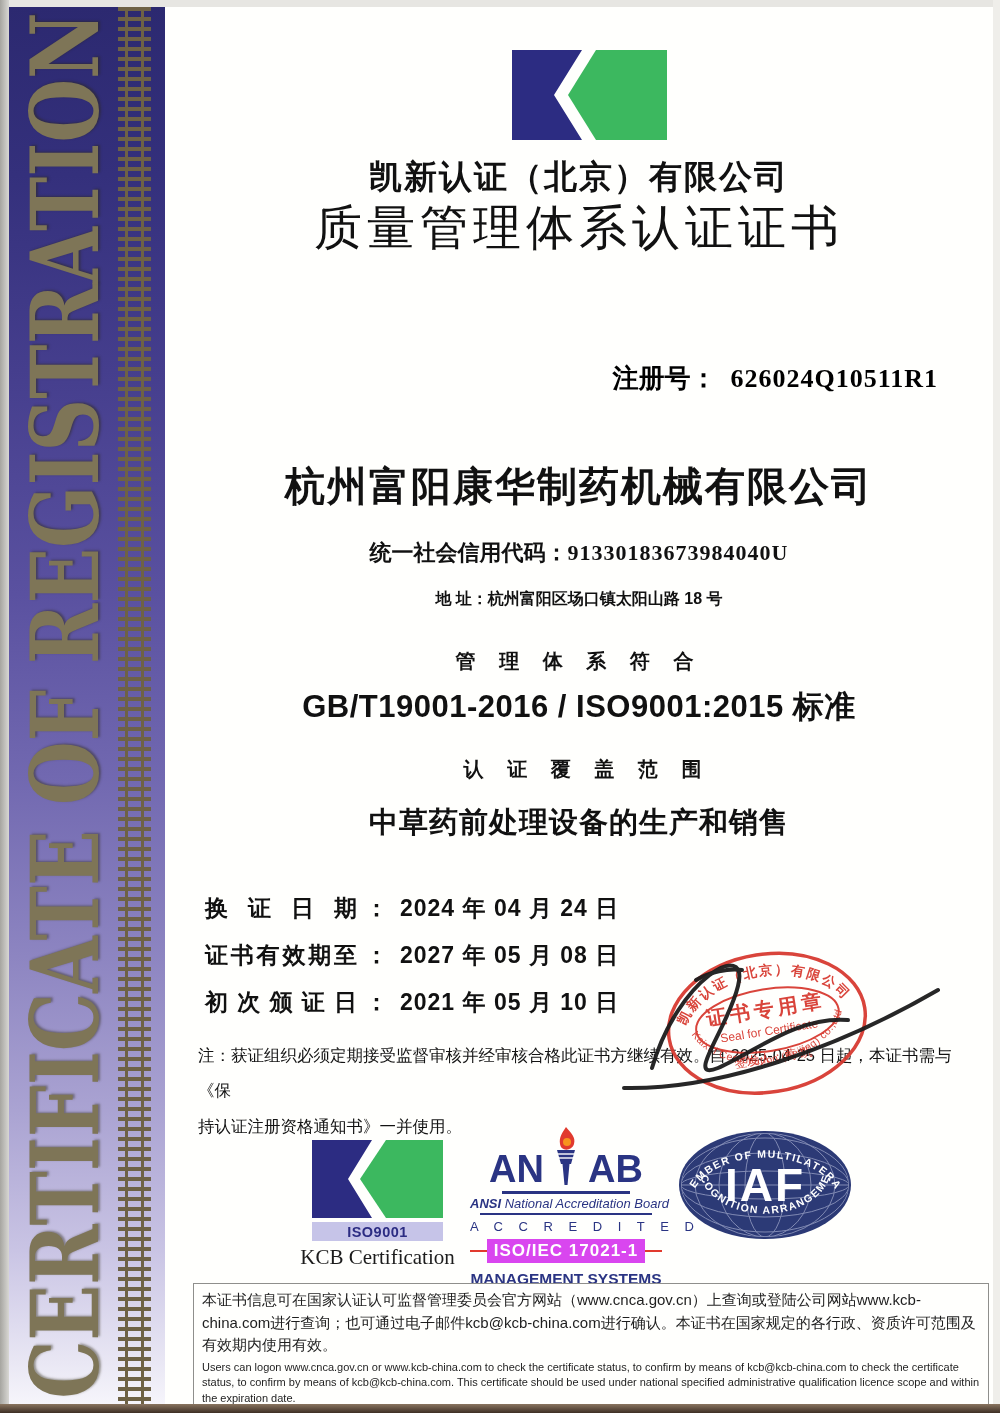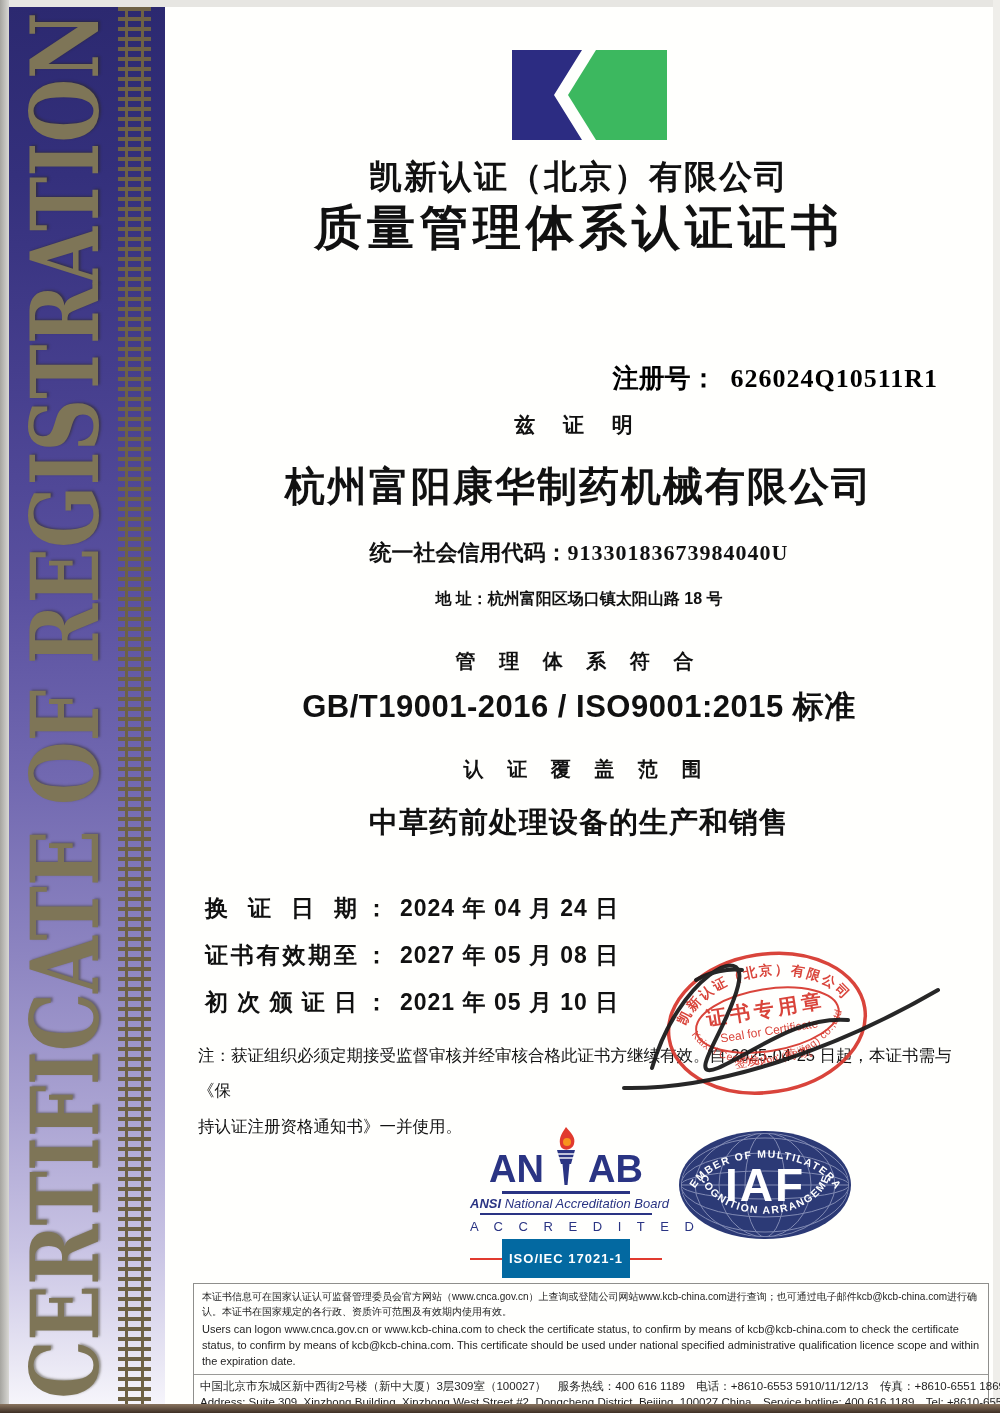--- a/index.html
+++ b/index.html
@@ -27,21 +27,21 @@
     transform-origin:0 0;transform:rotate(-90deg) translateX(-1397px);
     display:flex;align-items:center;justify-content:center;overflow:visible;}
   .side-txt{font-family:"DejaVu Serif","Liberation Serif",serif;font-weight:bold;
     font-size:73px;letter-spacing:0;white-space:nowrap;color:#7e7557;
     transform:scaleY(1.28);text-shadow:1px 1px 2px rgba(45,40,20,.45);}
 
   
   .center-block{position:absolute;left:156px;width:828px;text-align:center;color:#111;}
   .kcb-top-logo{position:absolute;left:503px;top:43px;}
   .org-line{top:148px;font-size:33px;font-weight:bold;letter-spacing:2px;}
-  .cert-title{top:189px;font-size:48px;font-weight:bold;letter-spacing:5px;}
+  .cert-title{top:189px;font-size:48px;font-weight:normal;letter-spacing:5px;}
 
   .reg-line{position:absolute;top:354px;right:55px;font-size:26px;font-weight:bold;}
   .reg-num{font-family:"Liberation Serif",serif;margin-left:14px;letter-spacing:1px;}
 
   .statement{top:404px;font-size:21px;font-weight:bold;letter-spacing:11px;}
   .company{top:452px;font-size:40px;font-weight:bold;letter-spacing:2px;}
   .credit{top:531px;font-size:22px;font-weight:bold;}
   .credit .val{font-family:"Liberation Serif",serif;letter-spacing:1px;}
   .addr{top:582px;font-size:16px;font-weight:bold;}
   .conform{top:641px;font-size:20px;font-weight:bold;letter-spacing:9px;}
@@ -75,32 +75,32 @@
   .anab{position:absolute;left:461px;top:1119px;width:192px;text-align:center;color:#2a3483;}
   .anab-torch{position:absolute;left:50%;top:0;transform:translateX(-50%);z-index:2;}
   .anab-word{margin-top:24px;display:flex;justify-content:center;gap:44px;
      font-size:38px;font-weight:bold;line-height:1;letter-spacing:0;}
   .anab-rule1{width:128px;height:3px;background:#2a3483;margin:3px auto 2px;}
   .anab-ansi{font-size:13px;font-style:italic;white-space:nowrap;}
   .anab-rule2{width:172px;height:2px;background:#2a3483;margin:2px auto 0;}
   .anab-accr{margin-top:4px;font-size:13px;letter-spacing:6px;white-space:nowrap;}
   .anab-bandrow{margin-top:5px;display:flex;align-items:center;}
   .anab-bandrow .ln{flex:1;height:2px;background:#e13a2e;}
-  .anab-iso{background:#0369a1;color:#fff;font-size:13px;font-weight:bold;
-            padding:12px 7px;letter-spacing:1px;white-space:nowrap;}
+  .anab-iso{background:#d946ef;color:#fff;font-size:17px;font-weight:bold;
+            padding:2px 7px;letter-spacing:1px;white-space:nowrap;}
   .anab-ms{margin-top:6px;font-size:15.5px;font-weight:bold;line-height:1.25;white-space:nowrap;}
   .anab-cb{font-size:15.5px;font-weight:bold;line-height:1.25;white-space:nowrap;}
 
   .iaf{position:absolute;left:668px;top:1122px;}
   .iaf text{fill:#fff;font-weight:bold;}
 
   
   .foot-box{position:absolute;left:184px;top:1276px;width:794px;border:1.5px solid #8f8f8c;
             background:#fffffd;color:#1e1e1e;}
-  .foot-cn{padding:5px 8px 1px;font-size:10px;line-height:1.5;}
+  .foot-cn{padding:5px 8px 1px;font-size:15px;line-height:1.5;}
   .foot-en{padding:2px 8px 4px;font-size:11px;line-height:1.45;}
   .foot-addr{border-top:1px solid #9a9a97;padding:3px 6px 4px;text-align:center;}
   .foot-addr div{font-size:11.5px;line-height:1.4;white-space:nowrap;}
 </style>
 </head>
 <body>
 
 <div class="stage">
   <div class="edge-top"></div>
   <div class="edge-left"></div>
@@ -120,21 +120,20 @@
       <polygon points="56,45 84,0 155,0 155,90 84,90" fill="#3cb85f"></polygon>
     </svg>
 
     <div class="center-block org-line">凯新认证（北京）有限公司</div>
     <div class="center-block cert-title">质量管理体系认证证书</div>
 
     <div class="reg-line">
       <span>注册号：</span><span class="reg-num">626024Q10511R1</span>
     </div>
 
-    <div class="center-block statement">兹 证 明</div>
     <div class="center-block company">杭州富阳康华制药机械有限公司</div>
 
     <div class="center-block credit">
       <span>统一社会信用代码：</span><span class="val">91330183673984040U</span>
     </div>
 
     <div class="center-block addr">地  址：杭州富阳区场口镇太阳山路 18 号</div>
     <div class="center-block conform">管 理 体 系 符 合</div>
     <div class="center-block standard">GB/T19001-2016 / ISO9001:2015 标准</div>
     <div class="center-block scope-label">认 证 覆 盖 范 围</div>
@@ -182,20 +181,28 @@
     </svg>
 
     <svg class="sig" width="360" height="190" viewBox="0 0 360 190">
       <g fill="none" stroke="#1c1c1c" stroke-width="4" stroke-linecap="round" opacity="0.95">
         <path d="M52,148 C78,58 150,18 138,66 C128,108 84,162 118,148 C152,134 196,96 248,100"></path>
         <path d="M24,168 C120,170 238,128 338,70"></path>
         <path d="M96,60 C110,52 128,48 142,50"></path>
       </g>
     </svg>
 
+    <div class="kcb-block">
+      <svg width="131" height="78" viewBox="0 0 131 78">
+        <polygon points="0,0 60,0 36,39 60,78 0,78" fill="#2c2c82"></polygon>
+        <polygon points="48,39 74,0 131,0 131,78 74,78" fill="#3cb85f"></polygon>
+      </svg>
+      <div class="kcb-band">ISO9001</div>
+      <div class="kcb-caption">KCB Certification</div>
+    </div>
 
     <div class="anab">
       <svg class="anab-torch" width="34" height="60" viewBox="0 0 34 60">
         <path d="M17,1 C22,7 27,11 25,18 C23,25 12,26 11,18 C10,11 13,7 17,1 Z" fill="#e13a2e"></path>
         <circle cx="18" cy="16" r="4" fill="#f7941d"></circle>
         <path d="M8,24 L26,24 L22,38 L12,38 Z" fill="#2a3483"></path>
         <line x1="9" y1="28" x2="25" y2="28" stroke="#fff" stroke-width="1.4"></line>
         <line x1="10" y1="32" x2="24" y2="32" stroke="#fff" stroke-width="1.4"></line>
         <path d="M13.5,38 L20.5,38 L18.5,59 L15.5,59 Z" fill="#2a3483"></path>
       </svg>

